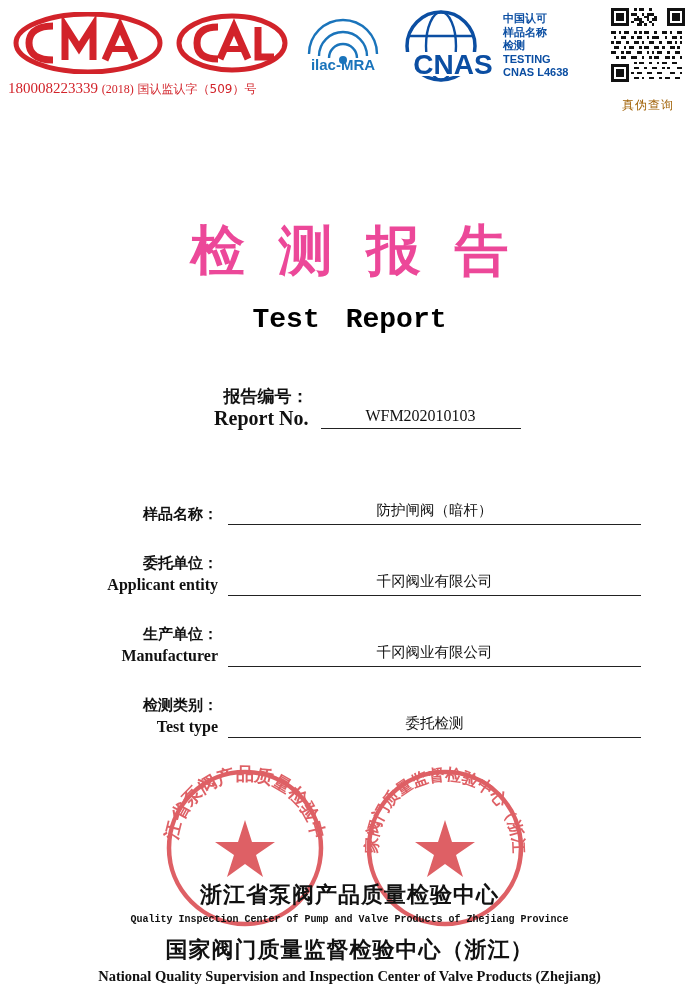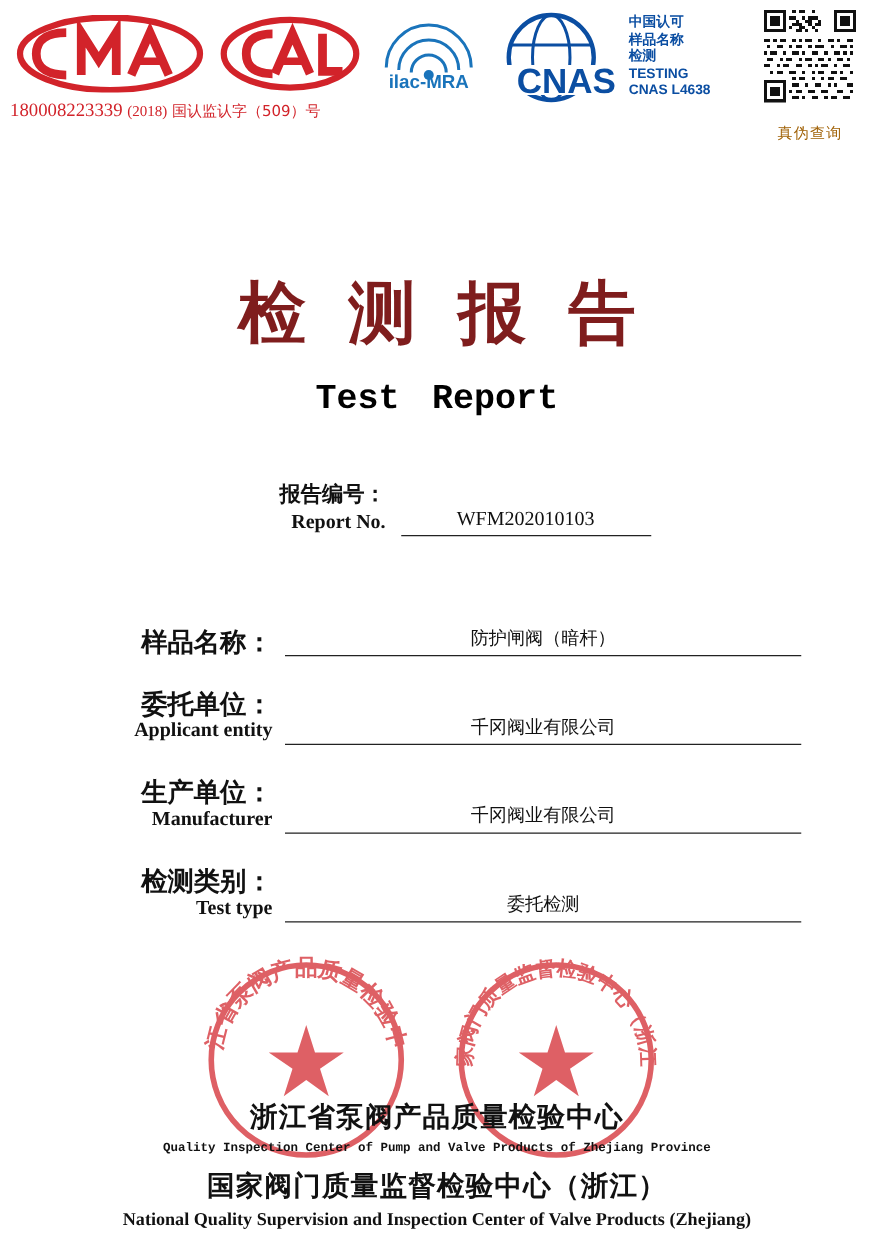--- a/index.html
+++ b/index.html
@@ -113,21 +113,21 @@
 
   
   .title-zh {
     text-align: center;
     margin-top: 95px;
     font-family: "DejaVu Sans", sans-serif;
     font-weight: bold;
     font-size: 54px;
     letter-spacing: 34px;
     text-indent: 34px;
-    color: #7f1d1d;
+    color: #ec4899;
   }
   .title-en {
     text-align: center;
     margin-top: 16px;
     font-family: Liberation Mono, monospace;
     font-weight: bold;
     font-size: 28px;
     color: #000;
   }
   .title-en .gap {
@@ -147,21 +147,21 @@
   }
   .rn-zh {
     font-family: "DejaVu Sans", sans-serif;
     font-weight: bold;
     font-size: 17px;
     line-height: 22px;
   }
   .rn-en {
     font-family: "Liberation Serif", serif;
     font-weight: bold;
-    font-size: 16px;
+    font-size: 20px;
     line-height: 22px;
   }
   .reportno-value {
     width: 200px;
     margin-left: 12px;
     align-self: flex-end;
     border-bottom: 1px solid #222;
     text-align: center;
     font-family: "Liberation Serif", serif;
     font-size: 16px;
@@ -182,21 +182,21 @@
     margin-bottom: 28px;
   }
   .field-labels {
     width: 160px;
     text-align: right;
     flex: 0 0 160px;
   }
   .f-zh {
     font-family: "DejaVu Sans", sans-serif;
     font-weight: bold;
-    font-size: 21px;
+    font-size: 15px;
     line-height: 21px;
   }
   .f-en {
     font-family: "Liberation Serif", serif;
     font-weight: bold;
     font-size: 16px;
     line-height: 22px;
   }
   .field-value {
     flex: 1 1 auto;

